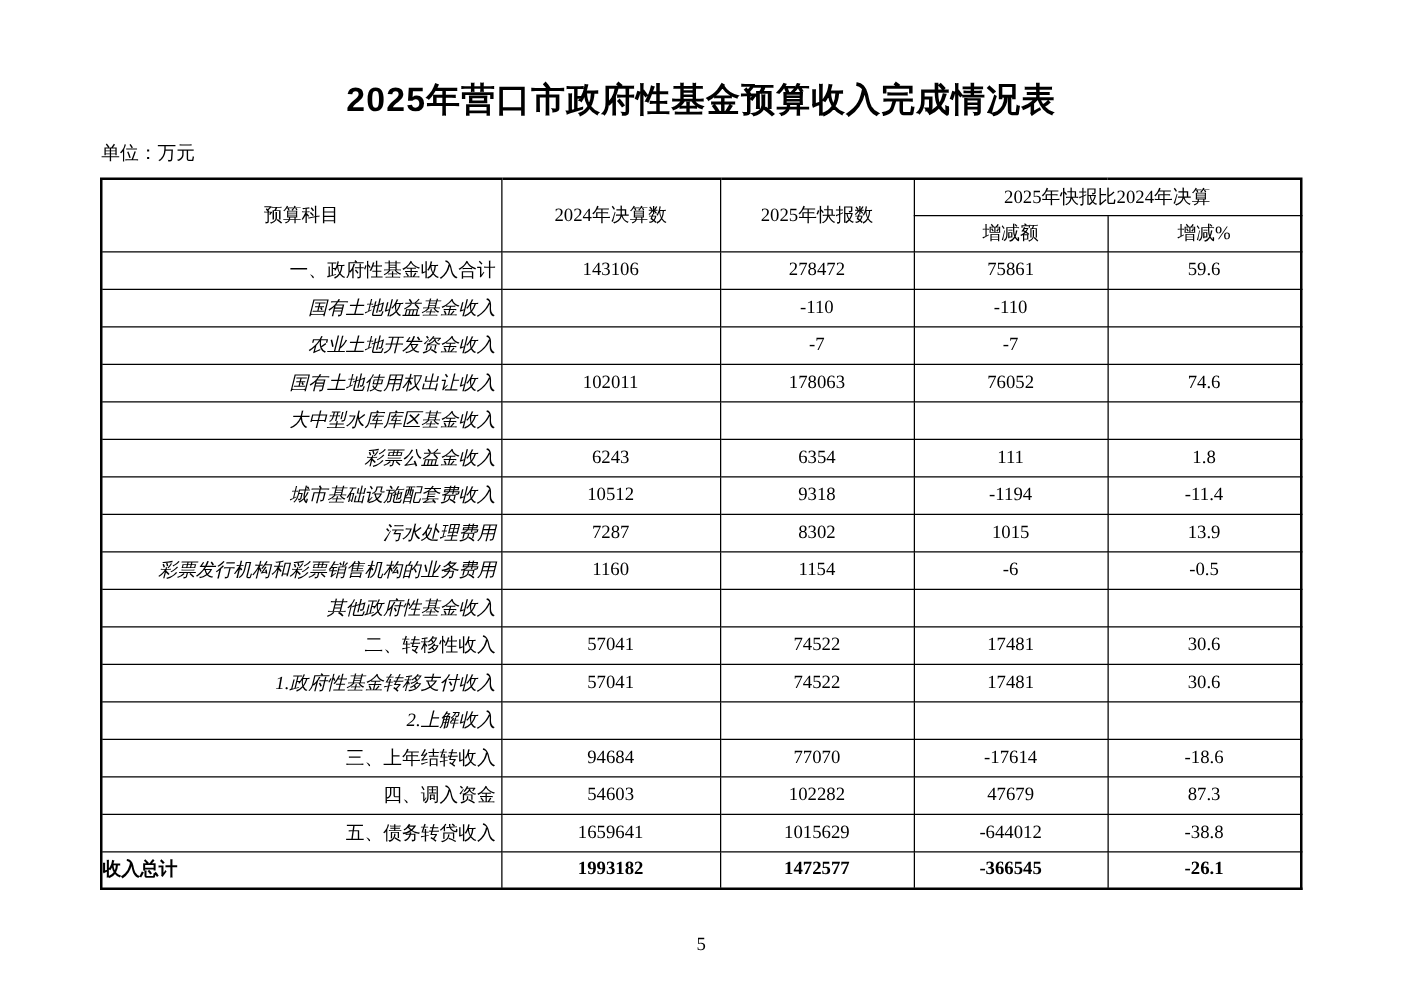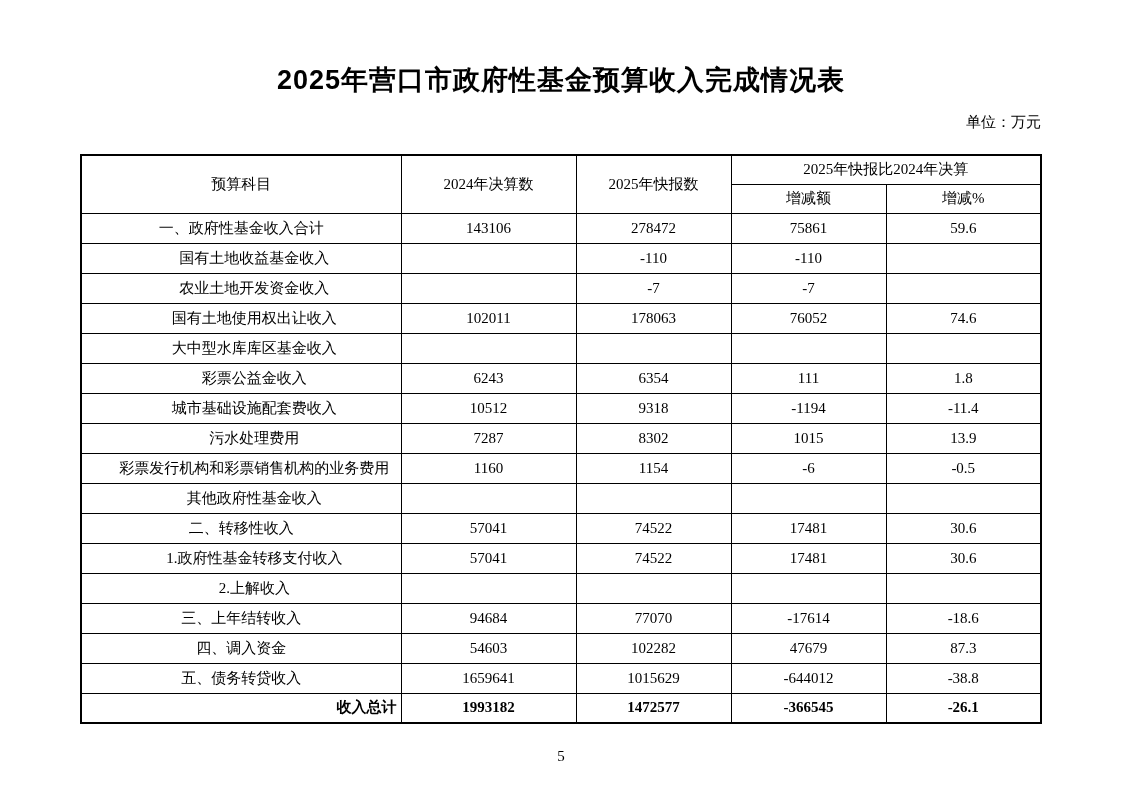--- a/index.html
+++ b/index.html
@@ -19,47 +19,46 @@
     padding-top: 63px;
     text-align: center;
     font-family: "Liberation Sans", "DejaVu Sans", sans-serif;
     font-weight: bold;
     font-size: 27px;
     line-height: 34px;
     letter-spacing: 1px;
   }
   .unit-row {
     width: 960px;
-    margin: 16px auto 22px auto;
-    text-align: right;
+    margin: 16px auto 10px auto;
     font-size: 15px;
   }
   table.budget {
     width: 960px;
     margin: 0 auto;
     border-collapse: collapse;
     table-layout: fixed;
     font-size: 15px;
   }
   table.budget th, table.budget td {
     border: 1px solid #000000;
     padding: 0 4px;
     height: 30px;
     font-weight: normal;
     overflow: hidden;
     white-space: nowrap;
   }
   table.budget { border: 2px solid #000000; }
   table.budget thead th { text-align: center; height: 29px; }
   table.budget thead tr:first-child th { border-top: 2px solid #000000; }
-  td.lab { text-align: center; padding-left: 6px; }
-  td.lab.ind { padding-left: 30px; }
+  td.lab { text-align: right; padding-left: 6px; }
+  td.lab.ind { padding-left: 30px; font-style: italic; }
   td.num { text-align: center; }
   tr.total td { font-weight: bold; }
-  tr.total td.lab { text-align: right; padding-left: 0; }
+  tr.total td.lab { text-align: left; padding-left: 0; }
   .page-number {
     position: absolute;
     left: 0;
     bottom: 28px;
     width: 100%;
     text-align: center;
     font-size: 15px;
   }
   col.c-subject { width: 320px; }
   col.c-2024 { width: 175px; }

